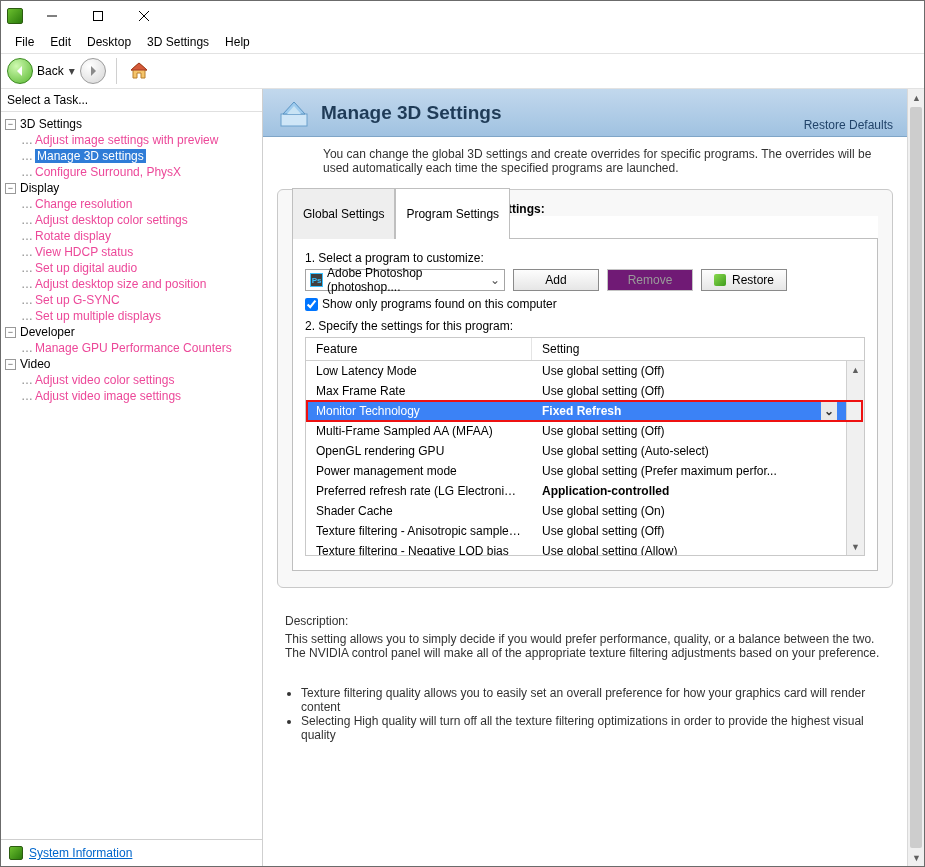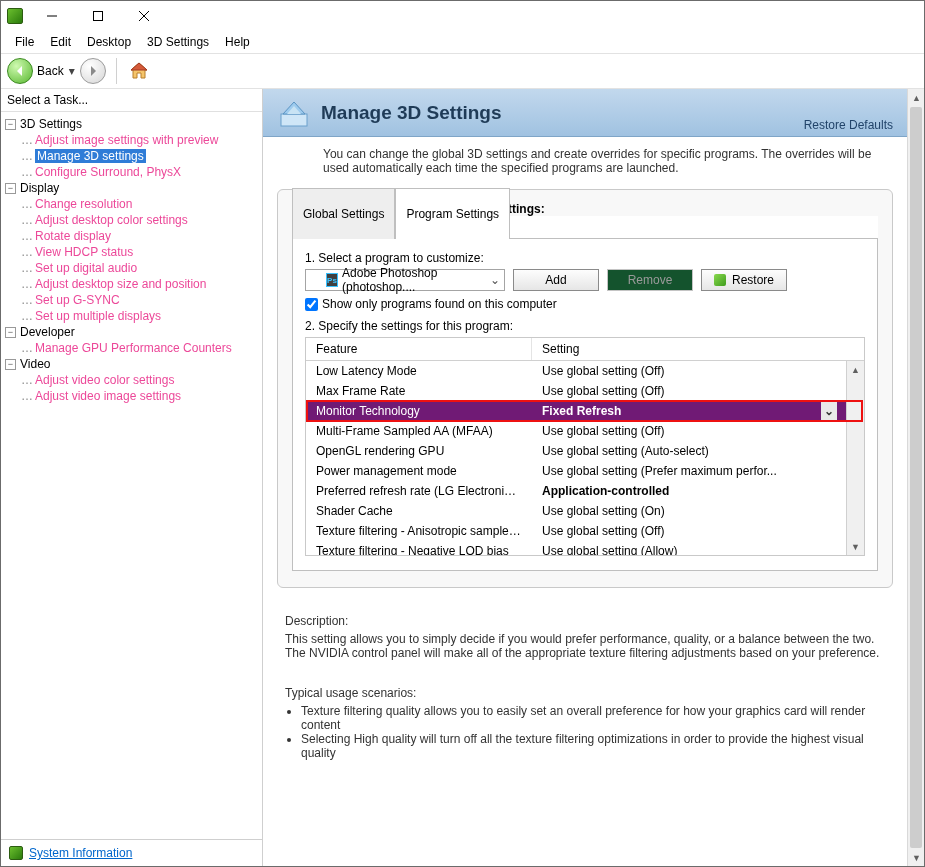--- a/index.html
+++ b/index.html
@@ -47,40 +47,40 @@
   #panel { margin:6px 14px 20px 14px; border:1px solid #c9c9c9; border-radius:6px; background:#f8f8f8; padding:12px 14px 16px; }
   #panel .lead { font-weight:700; }
   #tabs-wrap { background:#fff; }
   #tabs { display:flex; align-items:flex-end; height:22px; }
   .tab { border:1px solid #bfbfbf; border-bottom:none; padding:18px 10px; background:#eee; cursor:pointer; position:relative; top:1px; }
   .tab.active { background:#fff; z-index:2; }
   #tabbody { border:1px solid #bfbfbf; background:#fff; padding:10px 12px 14px; }
   .steplabel { margin:2px 0 4px 0; }
   .progrow { display:flex; gap:8px; align-items:center; }
   .progselect { width:200px; height:22px; border:1px solid #a4a4a4; display:flex; align-items:center; padding:0 4px; gap:4px; background:#fff; cursor:pointer; }
-  .ps-icon { width:14px;height:14px; background:#404040; border:1px solid #39c1ff; font-size:8px; color:#3ac2ff; font-weight:700; text-align:center; line-height:14px;margin-left:16px; }
+  .ps-icon { width:14px;height:14px; background:#404040; border:1px solid #39c1ff; font-size:8px; color:#3ac2ff; font-weight:700; text-align:center; line-height:14px; }
   .progselect .caret { margin-left:auto; color:#555; }
   .btn { width:86px; height:22px; border:1px solid #8a8a8a; background:linear-gradient(#fdfdfd,#e6e6e6); cursor:pointer; display:flex; align-items:center; justify-content:center; gap:6px; }
-  .btn.disabled { color:#9a9a9a; border-color:#c4c4c4; background:#14532d; cursor:default; }
+  .btn.disabled { color:#9a9a9a; border-color:#c4c4c4; background:#701a75; cursor:default; }
   .btn .nv { width:12px;height:12px; background:linear-gradient(135deg,#89d94e,#3f9d1d); border-radius:2px; }
   .chkrow { display:flex; align-items:center; gap:4px; margin:6px 0 8px 0; }
   .chkrow input { margin:0; }
   #settings-table { border:1px solid #c9c9c9; margin-top:4px; }
   #settings-table .thead { display:flex; background:#fff; border-bottom:1px solid #d0d0d0; }
   #settings-table .thead .th { padding:4px 10px; font-weight:400; }
   .th.feature { width:226px; border-right:1px solid #e4e4e4; }
   .th.setting { flex:1; }
   #settings-table .scroll { height:194px; overflow:hidden; position:relative; }
   #settings-table .scroll::after { content:""; position:absolute; right:0; top:0; width:17px; height:100%; background:#f0f0f0; border-left:1px solid #d0d0d0; }
   #settings-table .scroll .sbar-up, #settings-table .scroll .sbar-down { position:absolute; right:0; width:17px; height:17px; background:#f0f0f0; z-index:3; display:flex; align-items:center; justify-content:center; color:#606060; font-size:9px; }
   .sbar-up { top:0; } .sbar-down { bottom:0; }
   .row { display:flex; height:20px; align-items:center; }
   .row .c1 { width:226px; padding:0 10px; overflow:hidden; text-overflow:ellipsis; white-space:nowrap; }
   .row .c2 { flex:1; padding:0 10px; overflow:hidden; text-overflow:ellipsis; white-space:nowrap; margin-right:17px; }
-  .row.selected { background:#701a75; color:#fff;justify-content:flex-end; }
+  .row.selected { background:#3b82f6; color:#fff;justify-content:flex-end; }
   .row.selected .c2 { font-weight:700; display:flex; align-items:center; }
   .row.selected .caret { margin-left:auto; color:#333; background:#e9e9e9; width:16px; text-align:center; height:18px; line-height:18px; }
   .row.boldval .c2 { font-weight:700; }
   #highlight-box { position:absolute; border:2px solid #e11; pointer-events:none; z-index:5; }
   #below { padding:0 22px 20px 22px; color:#333; }
   #below .sect { margin-top:26px; }
   #below ul { margin:4px 0 0 0; padding-left:16px; }
   
   #rsb { width:17px; background:#f0f0f0; border-left:1px solid #d9d9d9; position:relative; }
   #rsb .arrow { position:absolute; left:0; width:17px; height:17px; display:flex; align-items:center; justify-content:center; color:#606060; font-size:9px; }
@@ -329,21 +329,20 @@
             </div>
           </div>
         </div>
 
         <div id="below">
           <div class="sect">
             <div>Description:</div>
             <div style="margin-top:4px">This setting allows you to simply decide if you would prefer performance, quality, or a balance between the two. The NVIDIA control panel will make all of the appropriate texture filtering adjustments based on your preference.</div>
           </div>
           <div class="sect">
-            <div>Typical usage scenarios:</div>
             <ul>
               <li>Texture filtering quality allows you to easily set an overall preference for how your graphics card will render content</li>
               <li>Selecting High quality will turn off all the texture filtering optimizations in order to provide the highest visual quality</li>
             </ul>
           </div>
         </div>
       </div>
       <div id="rsb">
         <div class="arrow" style="top:0">▲</div>
         <div class="thumb"></div>

